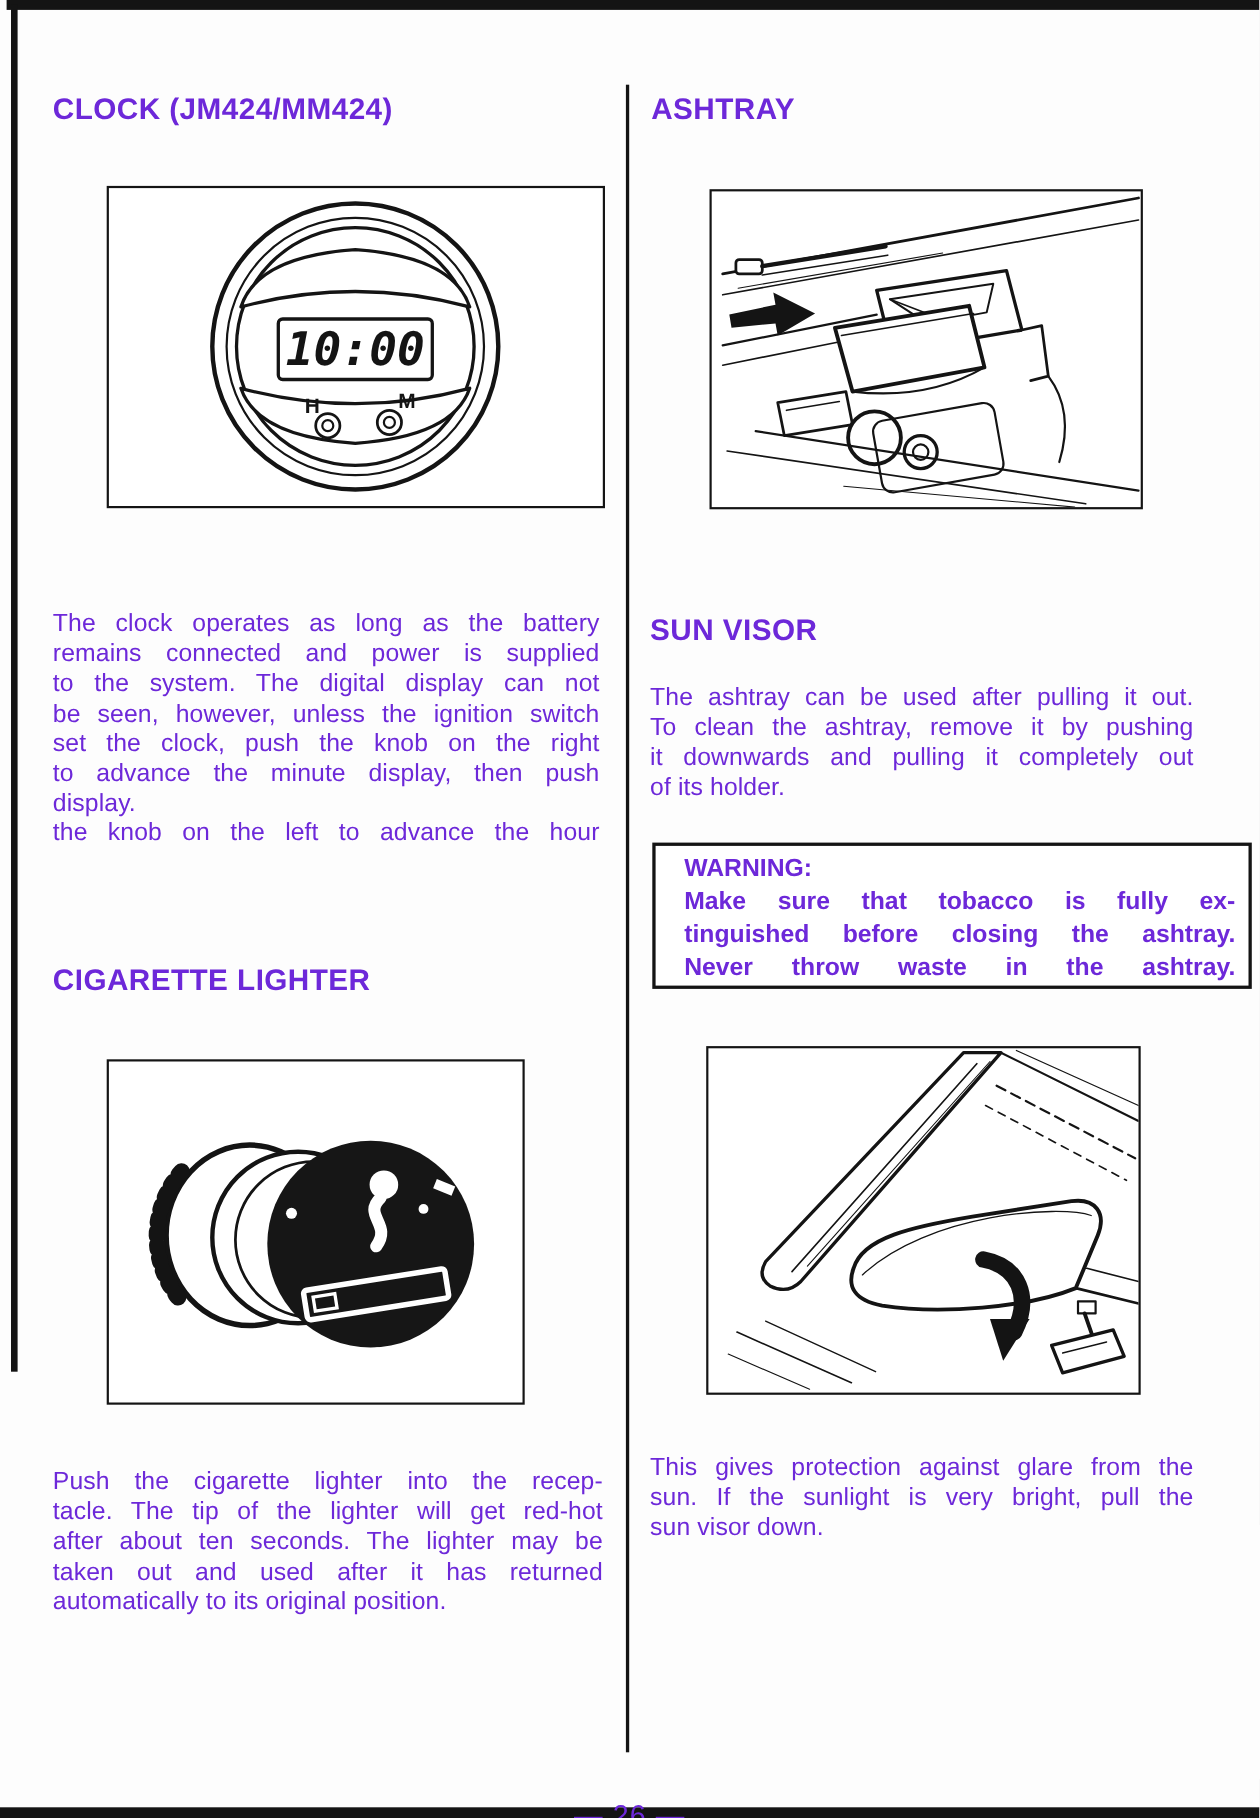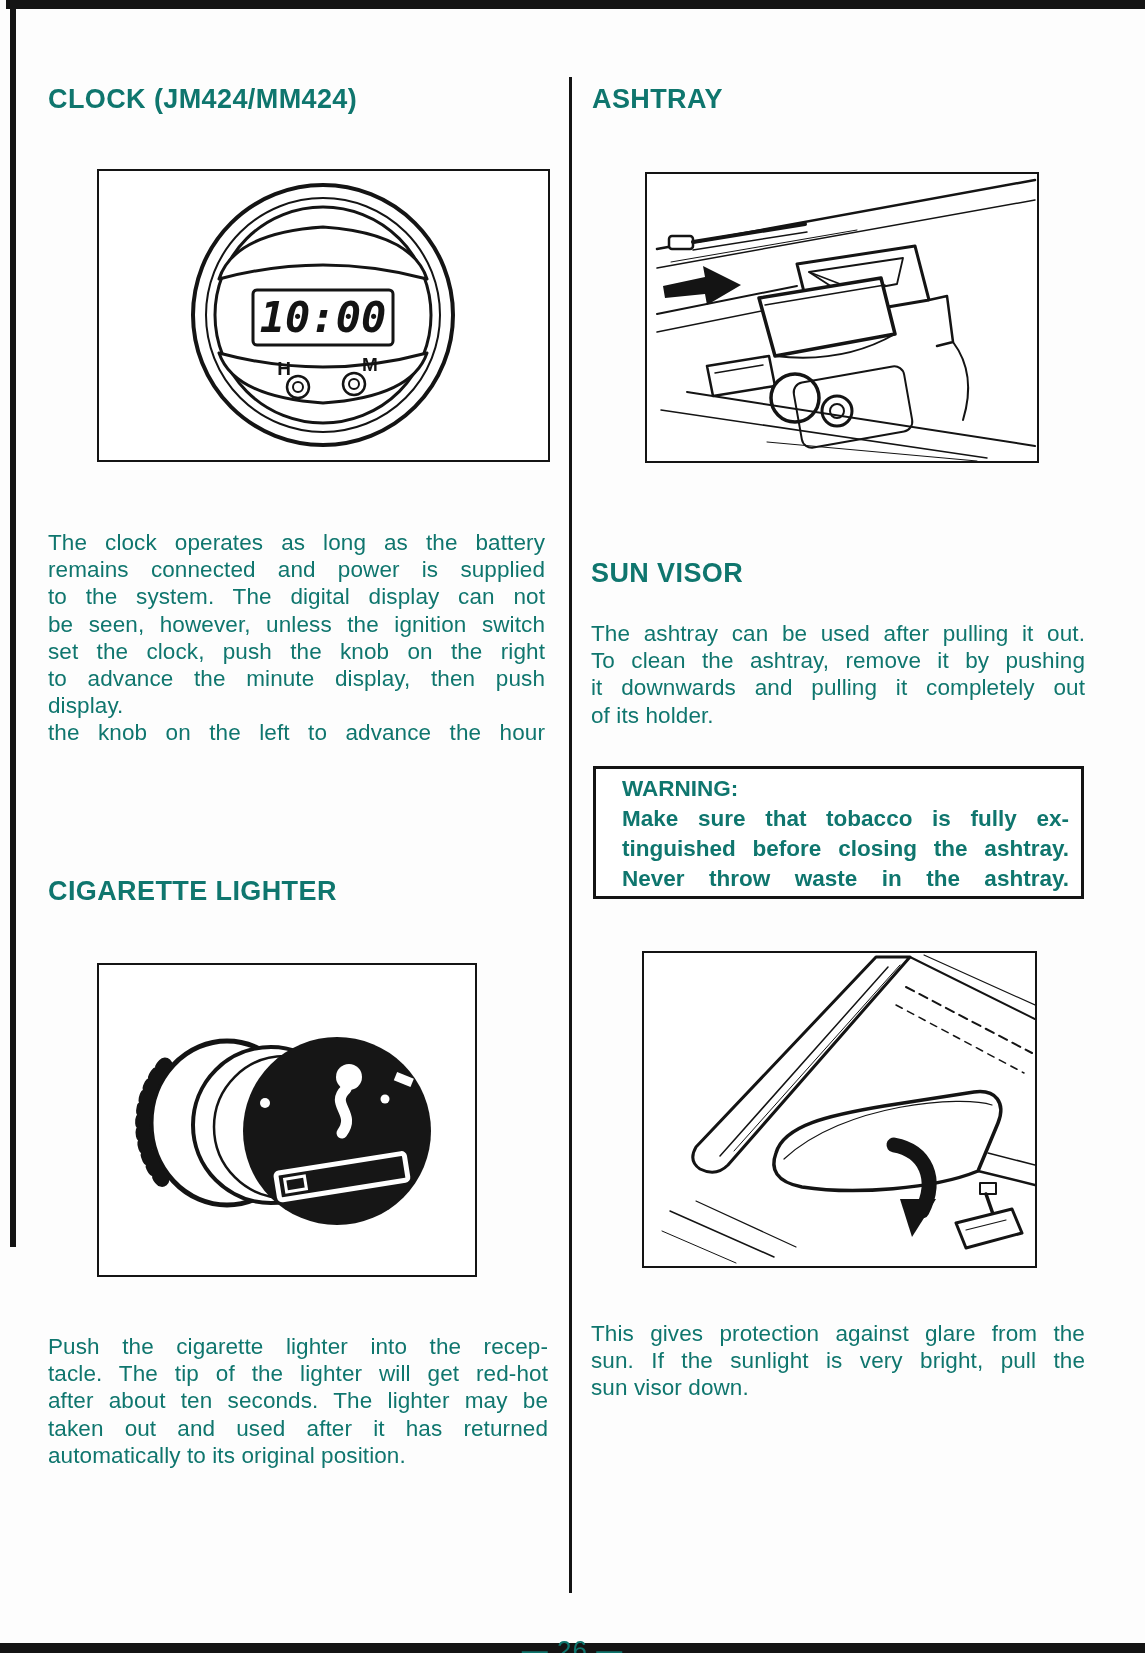--- a/index.html
+++ b/index.html
@@ -1,20 +1,20 @@
 <!DOCTYPE html>
 <html><head>
 <meta charset="utf-8">
 <style>
   * { box-sizing: border-box; margin: 0; padding: 0; }
   body { margin: 0; background: #e9e9e9; }
   .page {
     position: relative; width: 1145px; height: 1653px;
     background: #fdfdfd; overflow: hidden;
-    font-family: "Liberation Sans", sans-serif; color: #0f766e;
+    font-family: "Liberation Sans", sans-serif; color: #6d28d9;
     margin: 0 auto;
   }
   .abs { position: absolute; }
   .bar { background: #141414; }
   .h1 { font-weight: bold; font-size: 27px; letter-spacing: 0.4px; white-space: nowrap; }
   .par { font-size: 22.5px; line-height: 27.2px; letter-spacing: 0.1px; }
   .ln { text-align: justify; text-align-last: justify; }
   .ln.last { text-align-last: left; }
   .fig { border: 2.5px solid #141414; background: #fff; }
   .fig svg { display: block; width: 100%; height: 100%; }
@@ -52,21 +52,21 @@
         <circle cx="161" cy="216" r="11" stroke-width="2.5" fill="#fff"></circle>
         <circle cx="161" cy="216" r="5" stroke-width="2"></circle>
         <circle cx="217" cy="213" r="11" stroke-width="2.5" fill="#fff"></circle>
         <circle cx="217" cy="213" r="5" stroke-width="2"></circle>
         <text x="147" y="204" text-anchor="middle" stroke="none" fill="#141414" font-size="19" font-weight="bold">H</text>
         <text x="233" y="200" text-anchor="middle" stroke="none" fill="#141414" font-size="19" font-weight="bold">M</text>
       </g>
     </svg>
   </div>
 
-  <div class="abs par" style="left:48px; top:529px; width:497px;">
+  <div class="abs par" style="left:48px; top:553px; width:497px;">
     <div class="ln">The clock operates as long as the battery</div>
     <div class="ln">remains connected and power is supplied</div>
     <div class="ln">to the system. The digital display can not</div>
     <div class="ln">be seen, however, unless the ignition switch</div>
     <div class="ln">set the clock, push the knob on the right</div>
     <div class="ln">to advance the minute display, then push</div>
     <div class="ln last">display.</div>
     <div class="ln">the knob on the left to advance the hour</div>
   </div>
 
@@ -139,21 +139,21 @@
 
   <div class="abs h1" style="left:591px; top:558px;">SUN VISOR</div>
 
   <div class="abs par" style="left:591px; top:620px; width:494px;">
     <div class="ln">The ashtray can be used after pulling it out.</div>
     <div class="ln">To clean the ashtray, remove it by pushing</div>
     <div class="ln">it downwards and pulling it completely out</div>
     <div class="ln last">of its holder.</div>
   </div>
 
-  <div class="abs warn" style="left:593px; top:766px; width:491px; height:133px;">
+  <div class="abs warn" style="left:593px; top:766px; width:545px; height:133px;">
     <div>WARNING:</div>
     <div class="ln">Make sure that tobacco is fully ex-</div>
     <div class="ln">tinguished before closing the ashtray.</div>
     <div class="ln">Never throw waste in the ashtray.</div>
   </div>
 
   <div class="abs fig" style="left:642px; top:951px; width:395px; height:317px;">
     <svg viewBox="0 0 391 313">
       <g stroke="#141414" fill="none" stroke-linecap="round" stroke-linejoin="round">
         <path d="M 232,4 L 266,4 L 84,212 Q 72,224 56,216 Q 44,208 52,194 Z" stroke-width="3" fill="#fff"></path>

